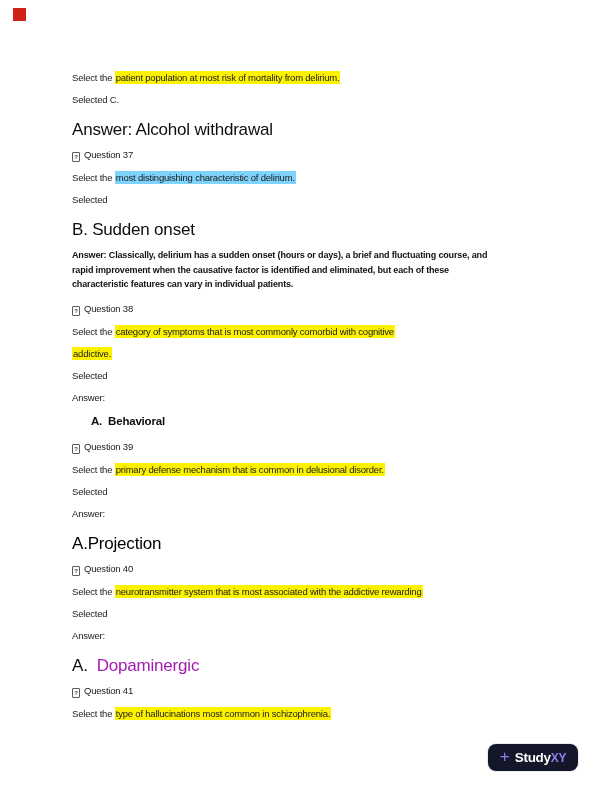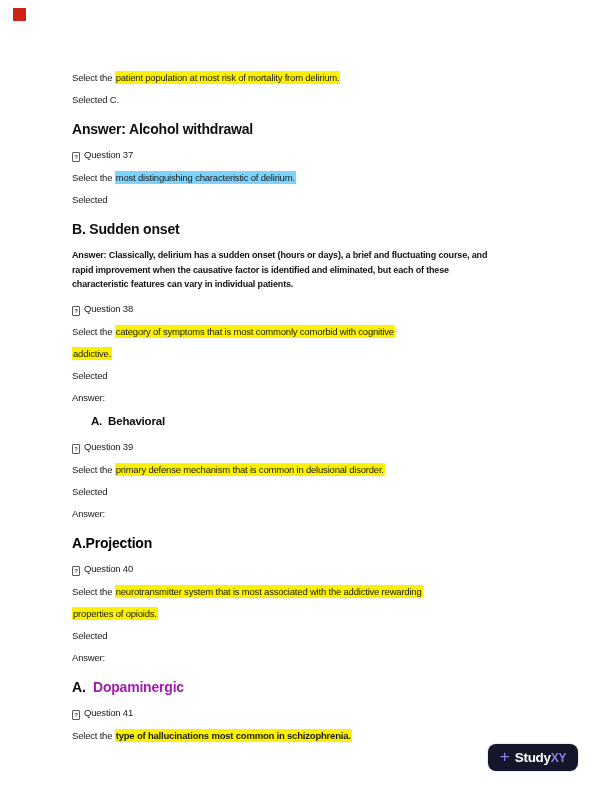--- a/index.html
+++ b/index.html
@@ -21,21 +21,21 @@
   .blk{margin:0 0 9px 0;}
   .v-body{
     font-size:9.5px;line-height:13px;letter-spacing:-0.2px;
     white-space:nowrap;color:#1b1b1b;
   }
   .v-qlabel{
     font-size:9.5px;line-height:13px;letter-spacing:-0.2px;
     white-space:nowrap;color:#1b1b1b;
   }
   .v-heading{
-    font-size:14px;line-height:17px;font-weight:bold;
+    font-size:17px;line-height:17px;font-weight:normal;
     letter-spacing:-0.2px;color:#0e0e0e;
     margin:15px 0 10px 0;white-space:nowrap;
   }
   .v-heading-indent{
     font-size:11.5px;line-height:16px;font-weight:bold;
     letter-spacing:-0.2px;color:#0e0e0e;
     margin:1px 0 11px 0;padding-left:19px;white-space:nowrap;
   }
   .v-para{margin:0 0 10px 0;}
   .para-line{
@@ -89,26 +89,25 @@
       <div class="blk v-body"><span>Selected</span></div>
       <div class="blk v-body"><span>Answer:</span></div>
       <div class="blk v-heading-indent"><span>A.&nbsp; Behavioral</span></div>
       <div class="blk v-qlabel"><span class="tofu">?</span><span>Question 39</span></div>
       <div class="blk v-body"><span>Select the </span><span class="hl" style="background: rgb(252, 242, 0);">primary defense mechanism that is common in delusional disorder.</span></div>
       <div class="blk v-body"><span>Selected</span></div>
       <div class="blk v-body"><span>Answer:</span></div>
       <div class="blk v-heading"><span style="color: #000000;">A.Projection</span></div>
       <div class="blk v-qlabel"><span class="tofu">?</span><span>Question 40</span></div>
       <div class="blk v-body"><span>Select the </span><span class="hl" style="background: rgb(252, 242, 0);">neurotransmitter system that is most associated with the addictive rewarding</span></div>
-      <div class="blk v-body"><span class="hl" style="background: rgb(252, 242, 0);">properties of opioids.</span></div>
       <div class="blk v-body"><span>Selected</span></div>
       <div class="blk v-body"><span>Answer:</span></div>
       <div class="blk v-heading"><span>A.&nbsp;&nbsp;</span><span style="color: #a21caf;">Dopaminergic</span></div>
       <div class="blk v-qlabel"><span class="tofu">?</span><span>Question 41</span></div>
-      <div class="blk v-body"><span>Select the </span><span class="hl" style="background: rgb(252, 242, 0); font-weight: bold;">type of hallucinations most common in schizophrenia.</span></div>
+      <div class="blk v-body"><span>Select the </span><span class="hl" style="background: rgb(252, 242, 0);">type of hallucinations most common in schizophrenia.</span></div>
     </div>
 
   <div class="badge" style="background: rgb(20, 22, 42);">
     <span class="plus" style="color: rgb(141, 126, 242);">+</span>
     <span class="study" style="color: rgb(255, 255, 255);">Study</span>
     <span class="xy" style="color: rgb(141, 126, 242);">XY</span>
   </div>
 </div>
 
 </body></html>

